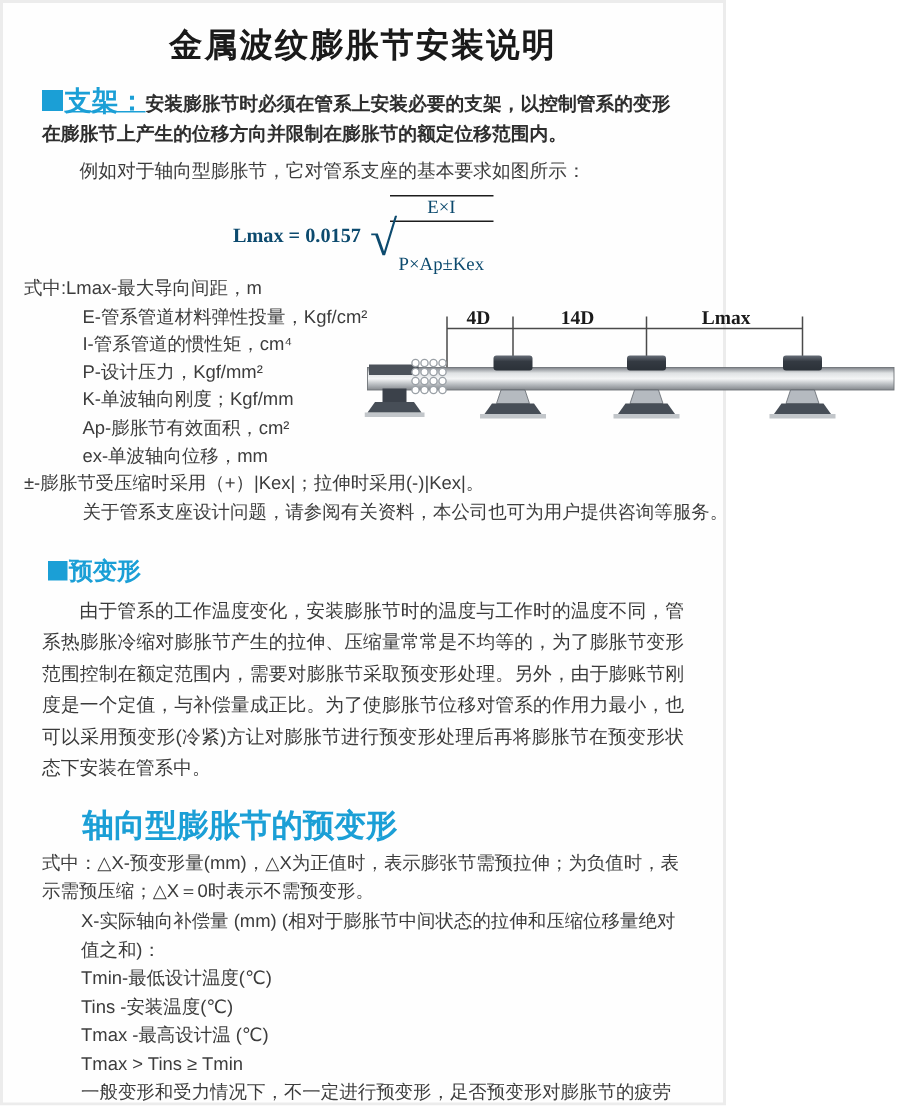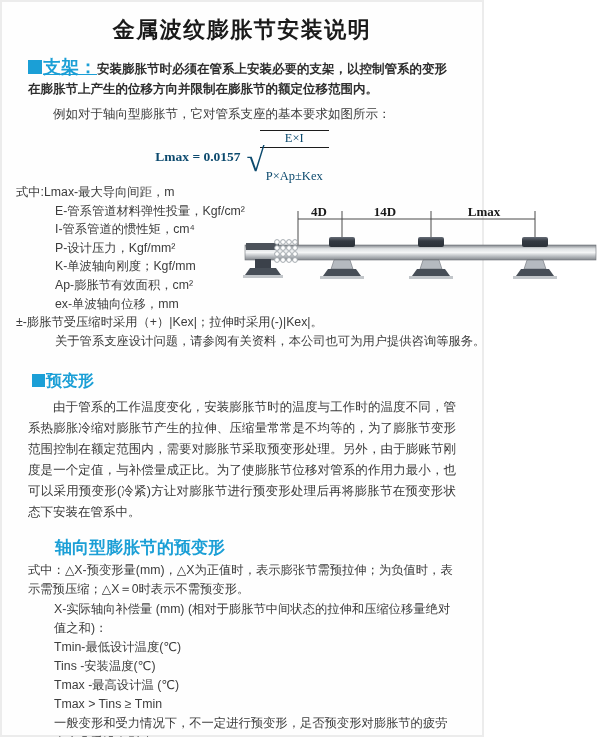--- a/index.html
+++ b/index.html
@@ -50,21 +50,21 @@
 
   
   .defs-wrap { position:relative; margin-top:6px; height:176px; }
   .def { font-size:12.3px; line-height:18.6px; white-space:nowrap; }
   .def.l0 { padding-left:16px; }
   .def.l1 { padding-left:55px; }
   .diagram { position:absolute; left:243px; top:24px; }
 
   h2.sec-head { margin:12px 0 0 32px; font-size:16px; font-weight:bold; color:var(--accent,#1b9fd6); }
   .body-para { font-size:12.5px; line-height:21px; text-align:justify; text-indent:2em; margin:5px 28px 0 28px; color:#3a3a3a; }
-  h3.sub-head { font-size:17px; font-weight:bold; color:var(--accent,#1b9fd6); }
+  h3.sub-head { font-size:21px; font-weight:bold; color:var(--accent,#1b9fd6); }
   h3.axial { margin:13px 0 0 55px; }
   .note { font-size:12.3px; line-height:19px; margin:0 28px; }
   .note.n0 { margin-top:2px; }
   .note.n1 { padding-left:26px; }
   .note.gap-top { margin-top:0.5px; }
 </style>
 </head>
 <body>
 
 <div class="page">

